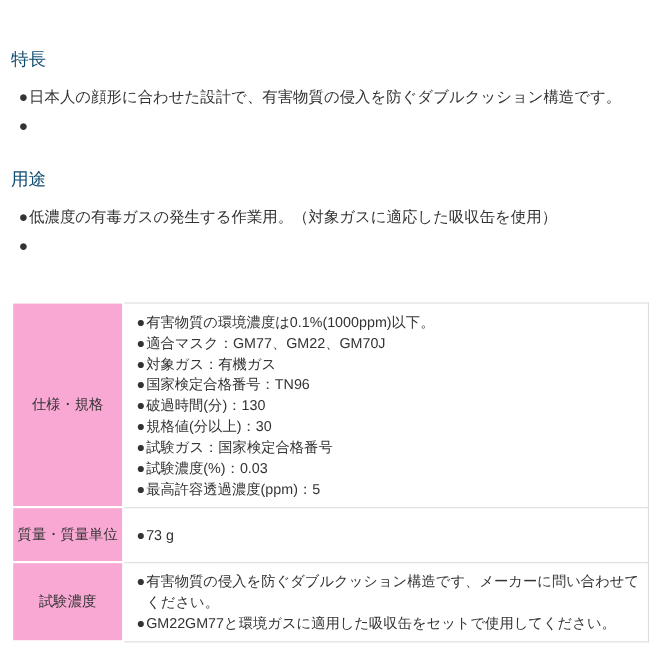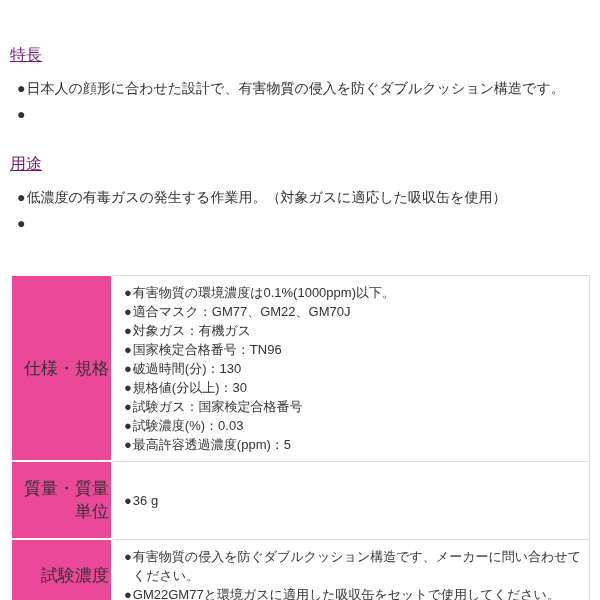--- a/index.html
+++ b/index.html
@@ -9,22 +9,21 @@
     height: 600px;
     font-family: "Liberation Sans", "DejaVu Sans", sans-serif;
     color: #333333;
     padding: 46px 10px 0 10px;
     overflow: hidden;
   }
   .section-heading {
     font-size: 16px;
     line-height: 17px;
     font-weight: 400;
-    color: #701a75;
-    text-decoration: underline;
+    color: #0c4a6e;
   }
   ul.top-list {
     list-style: none;
     margin-top: 12px;
     padding-left: 7px;
   }
   ul.top-list li {
     display: flex;
     font-size: 14px;
     line-height: 26px;
@@ -37,26 +36,26 @@
   .section + .section { margin-top: 28px; }
 
   table.spec-table {
     margin-top: 38px;
     width: 580px;
     border-collapse: collapse;
     table-layout: fixed;
   }
   table.spec-table th {
     width: 101px;
-    background: #ec4899;
+    background: #f9a8d4;
     border: 2px solid #ffffff;
     font-weight: 400;
-    font-size: 17px;
+    font-size: 13px;
     color: #333333;
-    text-align: right;
+    text-align: center;
     vertical-align: middle;
     padding: 6px 2px;
   }
   table.spec-table td {
     border: 1px solid #dddddd;
     vertical-align: middle;
     padding: 7px 8px 7px 11px;
   }
   table.spec-table tr.row-mass th,
   table.spec-table tr.row-mass td { padding-top: 15px; padding-bottom: 15px; }
@@ -143,21 +142,21 @@
             </li>
         </ul>
       </td>
     </tr>
     <tr class="row-mass">
       <th>質量・質量単位</th>
       <td>
         <ul class="cell-list">
           <li>
               <span class="bullet">●</span>
-              <span>36 g</span>
+              <span>73 g</span>
             </li>
         </ul>
       </td>
     </tr>
     <tr class="row-notes">
       <th>試験濃度</th>
       <td>
         <ul class="cell-list">
           <li>
               <span class="bullet">●</span>

